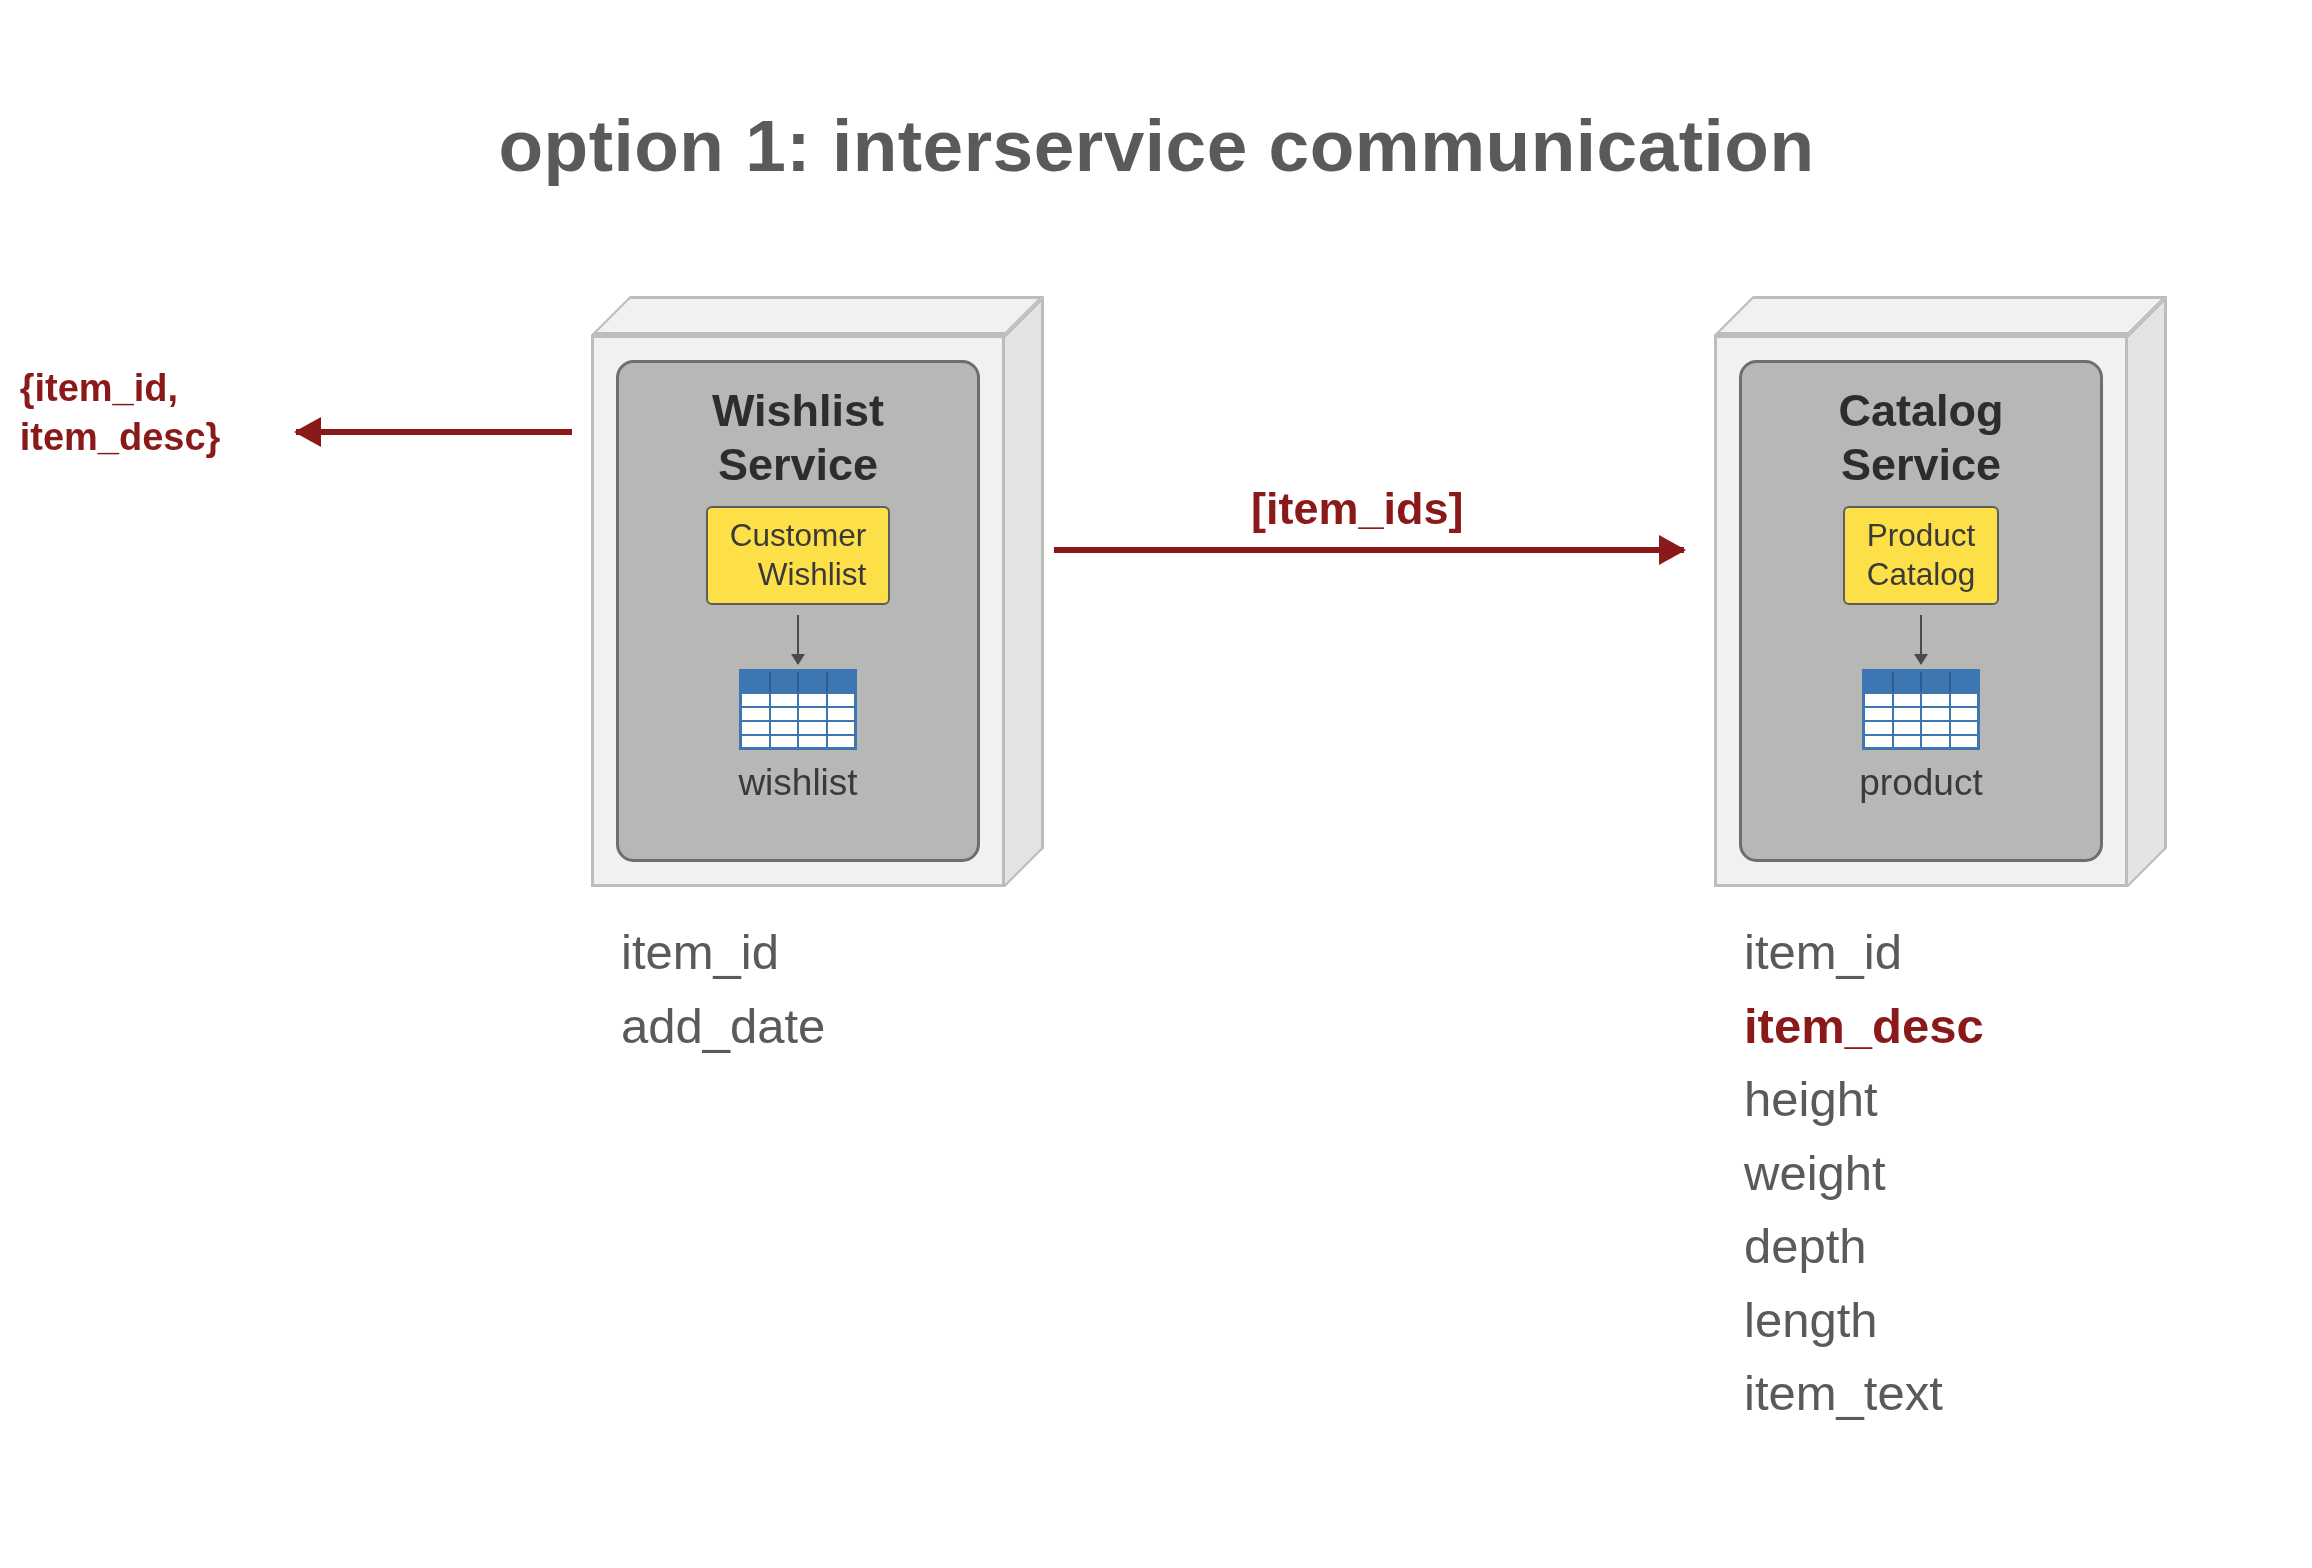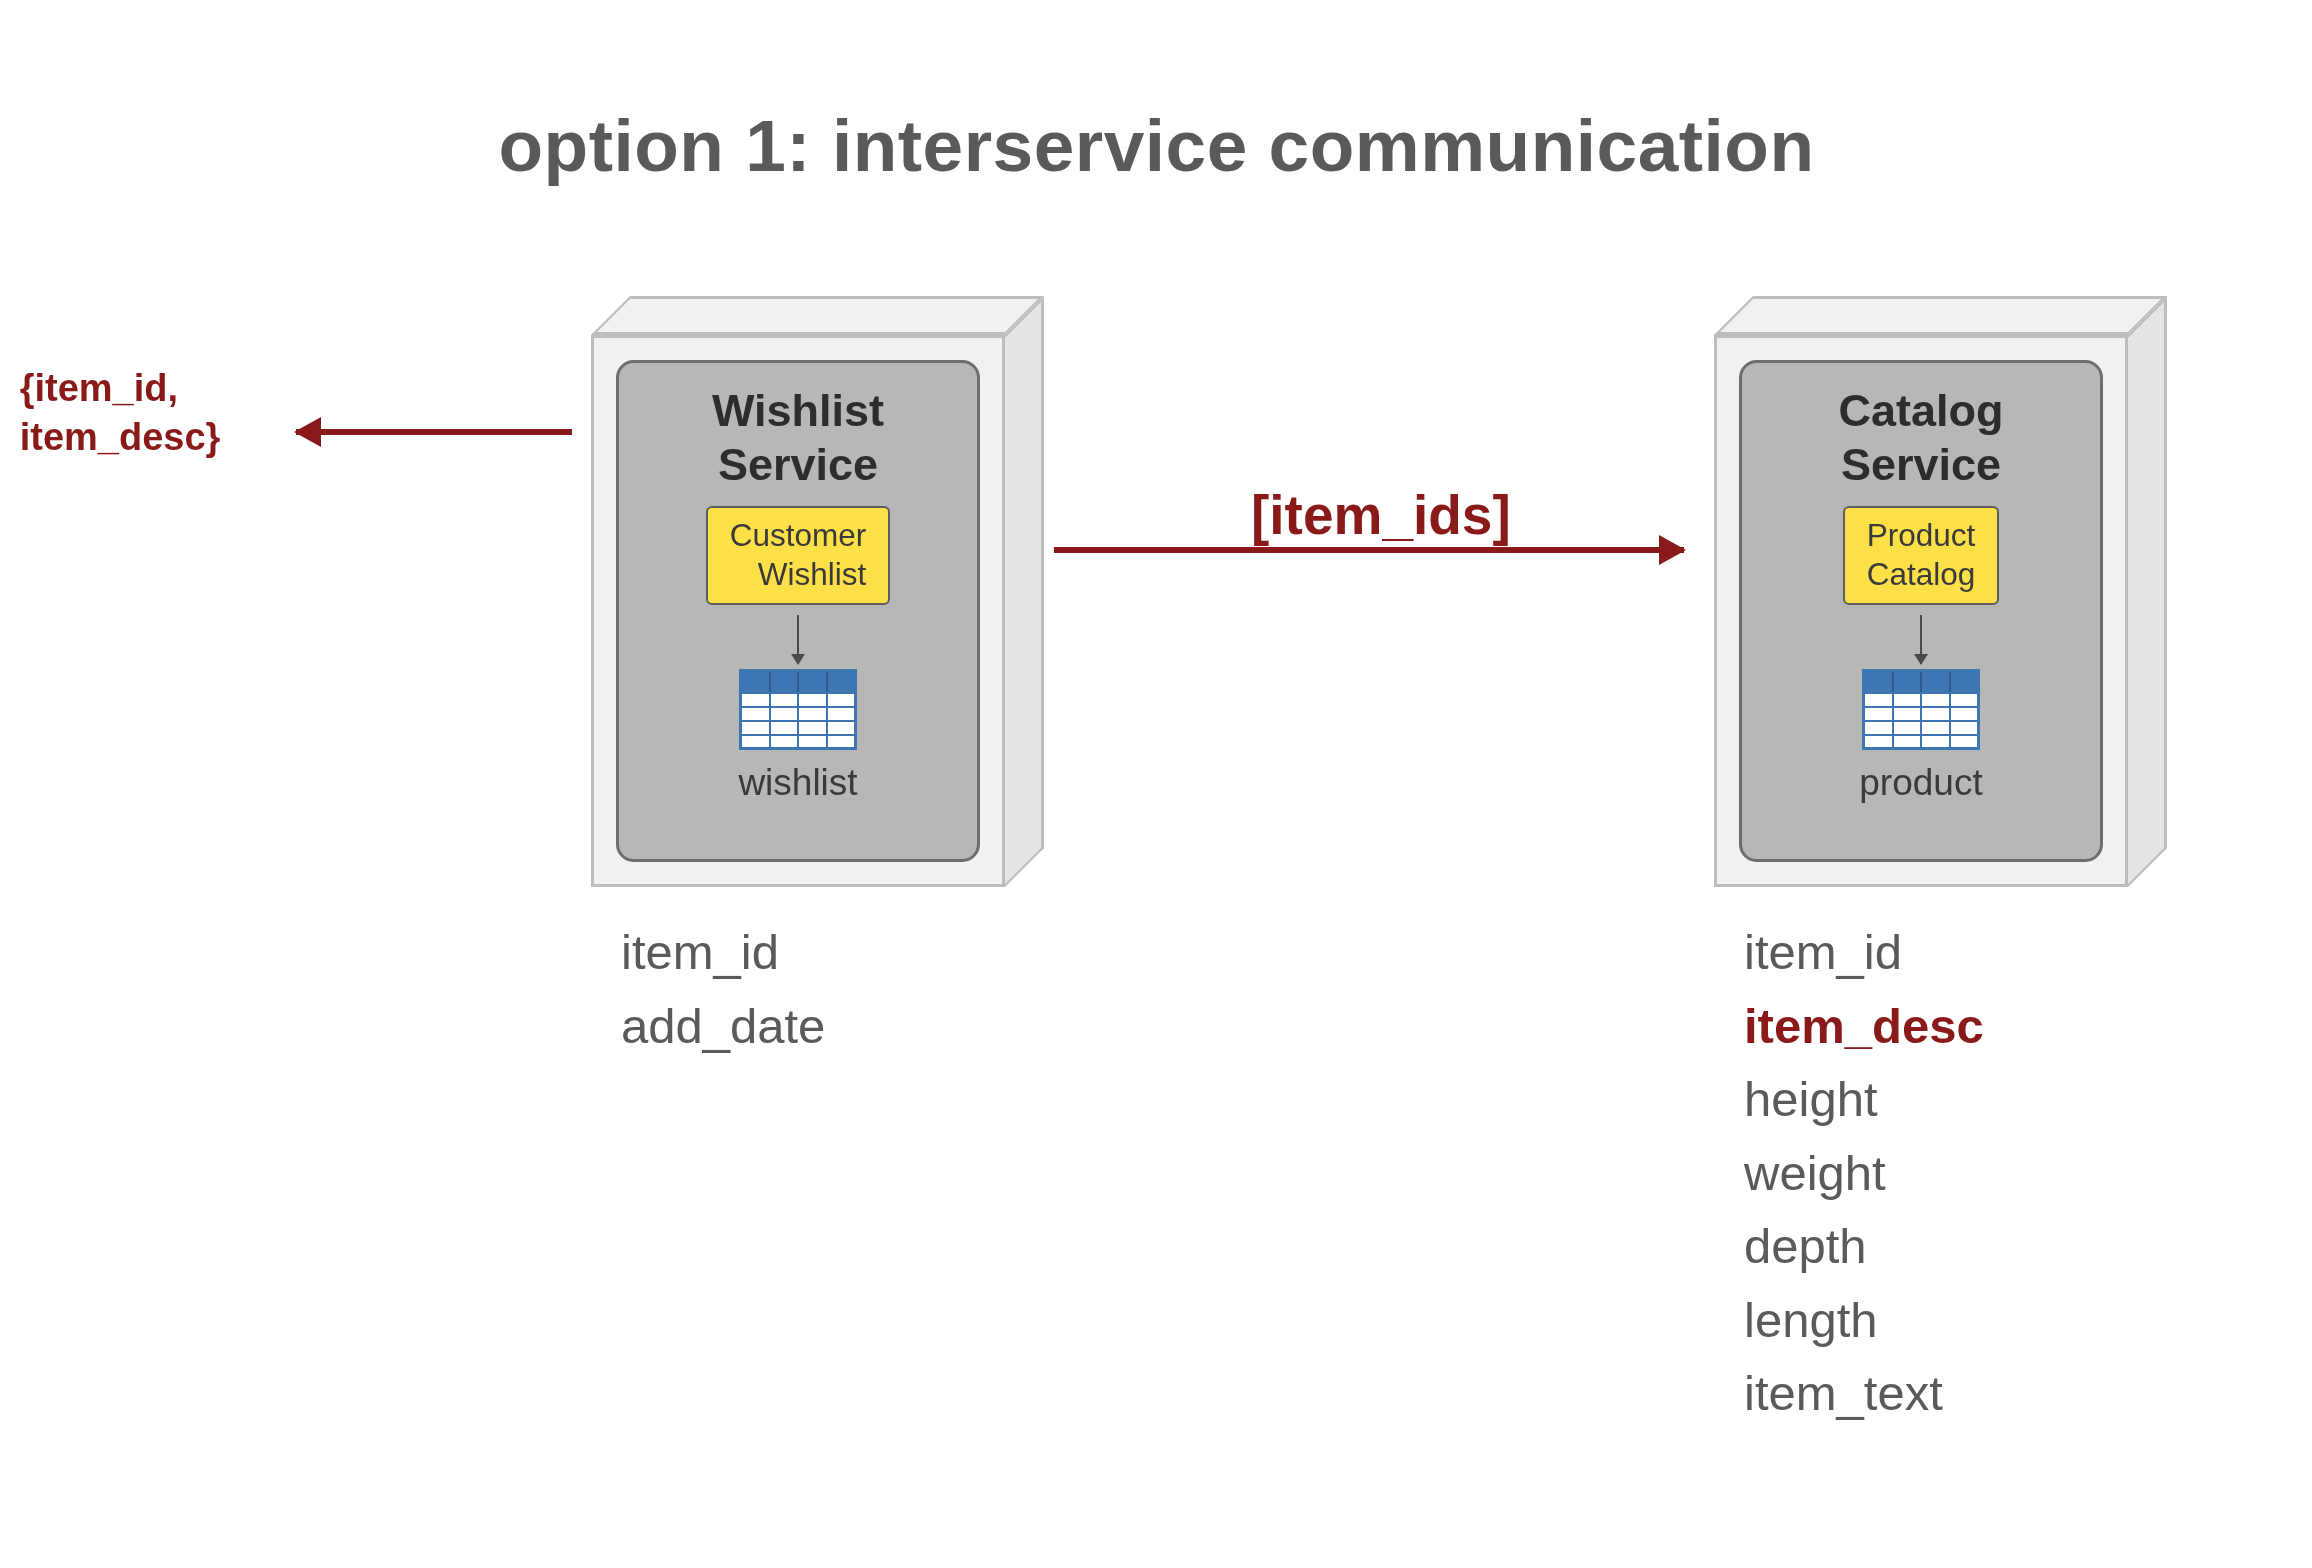--- a/index.html
+++ b/index.html
@@ -194,21 +194,21 @@
     top: 50%;
     transform: translateY(-50%);
     border-top: 15.8px solid transparent;
     border-bottom: 15.8px solid transparent;
     border-right: 27.6px solid #8a1a1a;
   }
   .arrow-label {
     position: absolute;
     color: #8a1a1a;
     font-weight: 700;
-    font-size: 55px;
+    font-size: 45px;
     white-space: pre;
   }
   .response-label {
     position: absolute;
     color: #8a1a1a;
     font-weight: 700;
     font-size: 38px;
     line-height: 1.3;
   }
 </style>

